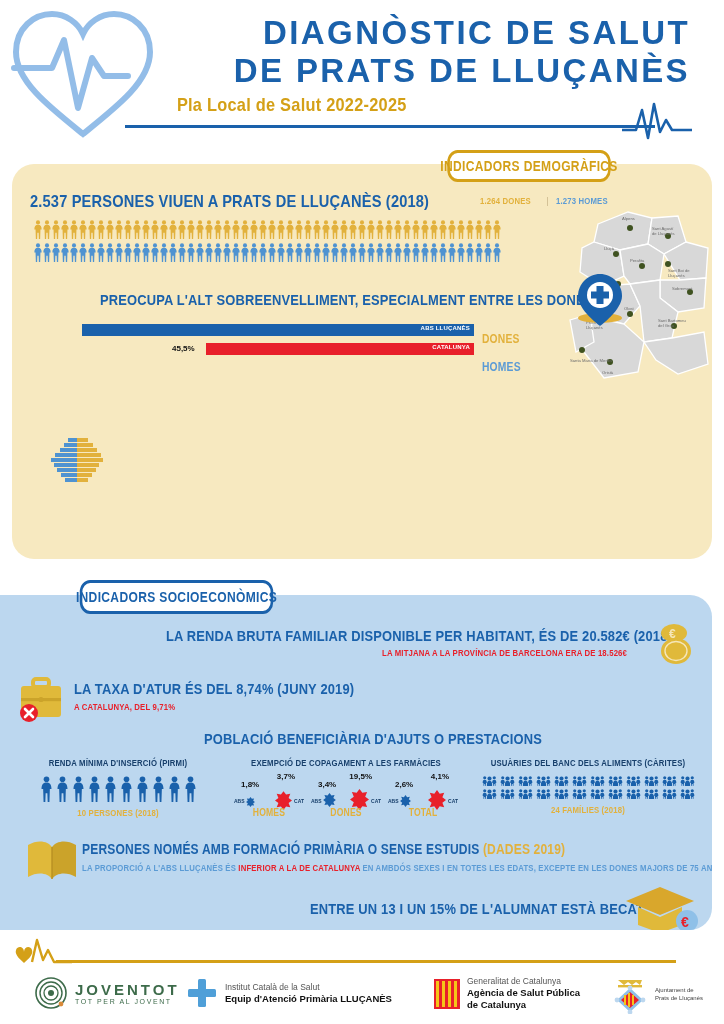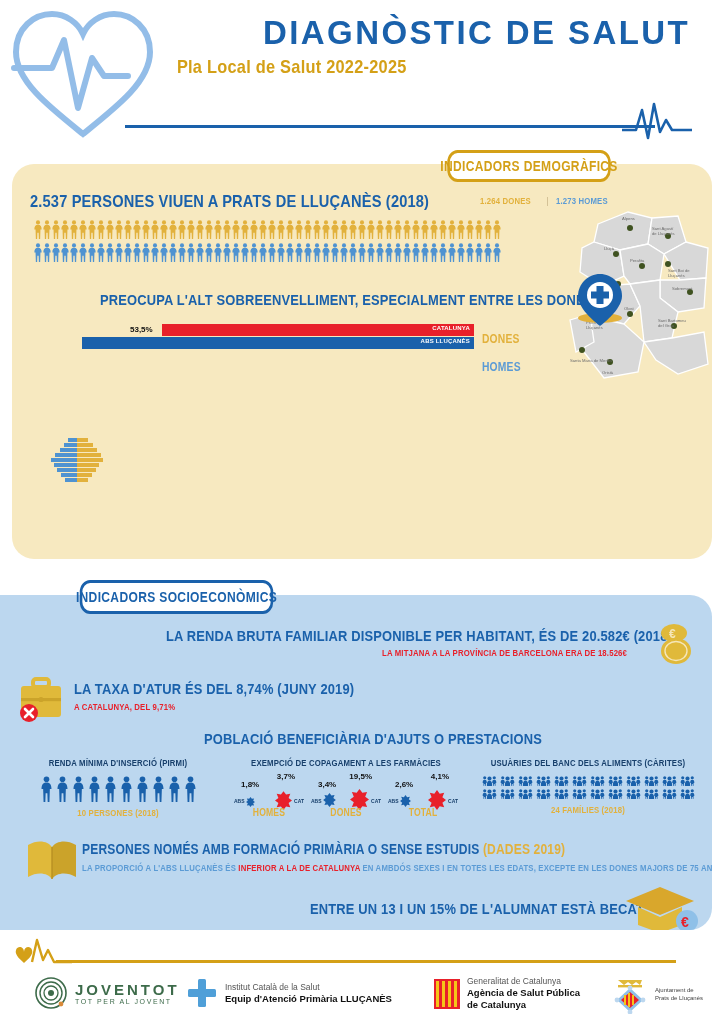--- a/index.html
+++ b/index.html
@@ -164,20 +164,21 @@
   <div class="header">
 
     <svg class="heart-logo" viewBox="0 0 150 135">
       <path d="M75 128 C 40 100, 8 75, 8 46 C 8 22, 26 8, 44 8 C 58 8, 70 17, 75 28
                C 80 17, 92 8, 106 8 C 124 8, 142 22, 142 46 C 142 75, 110 100, 75 128 Z" fill="none" stroke="#93bde8" stroke-width="6"></path>
       <path d="M6 62 H44 L56 34 L70 102 L84 52 L96 70 H120" fill="none" stroke="#93bde8" stroke-width="6" stroke-linejoin="round" stroke-linecap="round"></path>
     </svg>
 
     <div class="title-block">
       <div class="title-l1">DIAGNÒSTIC DE SALUT</div>
+      <div class="title-l2">DE PRATS DE LLUÇANÈS</div>
       <div class="subtitle cond">Pla Local de Salut 2022-2025</div>
     </div>
     <div class="title-rule"></div>
     <svg class="ekg-right" viewBox="0 0 70 42">
       <path d="M0 30 H14 L20 10 L26 38 L32 4 L38 32 L44 20 L50 30 H70" fill="none" stroke="#1a61ab" stroke-width="2.6" stroke-linejoin="round"></path>
     </svg>
   </div>
 
   <div class="demo-panel">
 
@@ -632,32 +633,32 @@
         <rect x="29" y="32" width="19" height="4"></rect>
           <rect x="29" y="37" width="15" height="4"></rect>
         <rect x="29" y="42" width="11" height="4"></rect>
       </g>
     </svg>
 
     <div class="head-over cond">PREOCUPA L'ALT SOBREENVELLIMENT, ESPECIALMENT ENTRE LES DONES</div>
 
     <div class="chart1">
       <div class="c1row">
-        <div class="c1val" style="left:96px;">53,5%</div>
-        <div class="c1bar" style="left:128px; width:312px; background:#e8202a;">
-          <span class="ilbl">CATALUNYA</span>
-        </div>
-      </div>
-      <div class="c1row">
         <div class="c1val" style="left:14px;margin-left:40px;">62,5%</div>
         <div class="c1bar" style="left:48px; width:392px; background:#1a61ab;">
           <span class="ilbl">ABS LLUÇANÈS</span>
         </div>
       </div>
       <div style="height:6px;"></div>
+      <div class="c1row">
+        <div class="c1val" style="left:138px;">45,5%</div>
+        <div class="c1bar" style="left:172px; width:268px; background:#e8202a;">
+          <span class="ilbl">CATALUNYA</span>
+        </div>
+      </div>
     </div>
     <div class="c1grp cond grp-dones" style="left:470px; top:168px;">DONES</div>
     <div class="c1grp cond grp-homes" style="left:470px; top:196px;">HOMES</div>
 
     <div class="map-wrap">
       <svg viewBox="0 0 144 190" width="144" height="190">
         <g fill="#d8d8d8" stroke="#ffffff" stroke-width="1.3">
           <path d="M30 22 L60 10 L84 16 L80 42 L52 48 L26 40 Z"></path>
           <path d="M84 16 L110 14 L118 40 L96 52 L80 42 Z"></path>
           <path d="M118 40 L140 46 L138 76 L112 78 L96 52 Z"></path>

